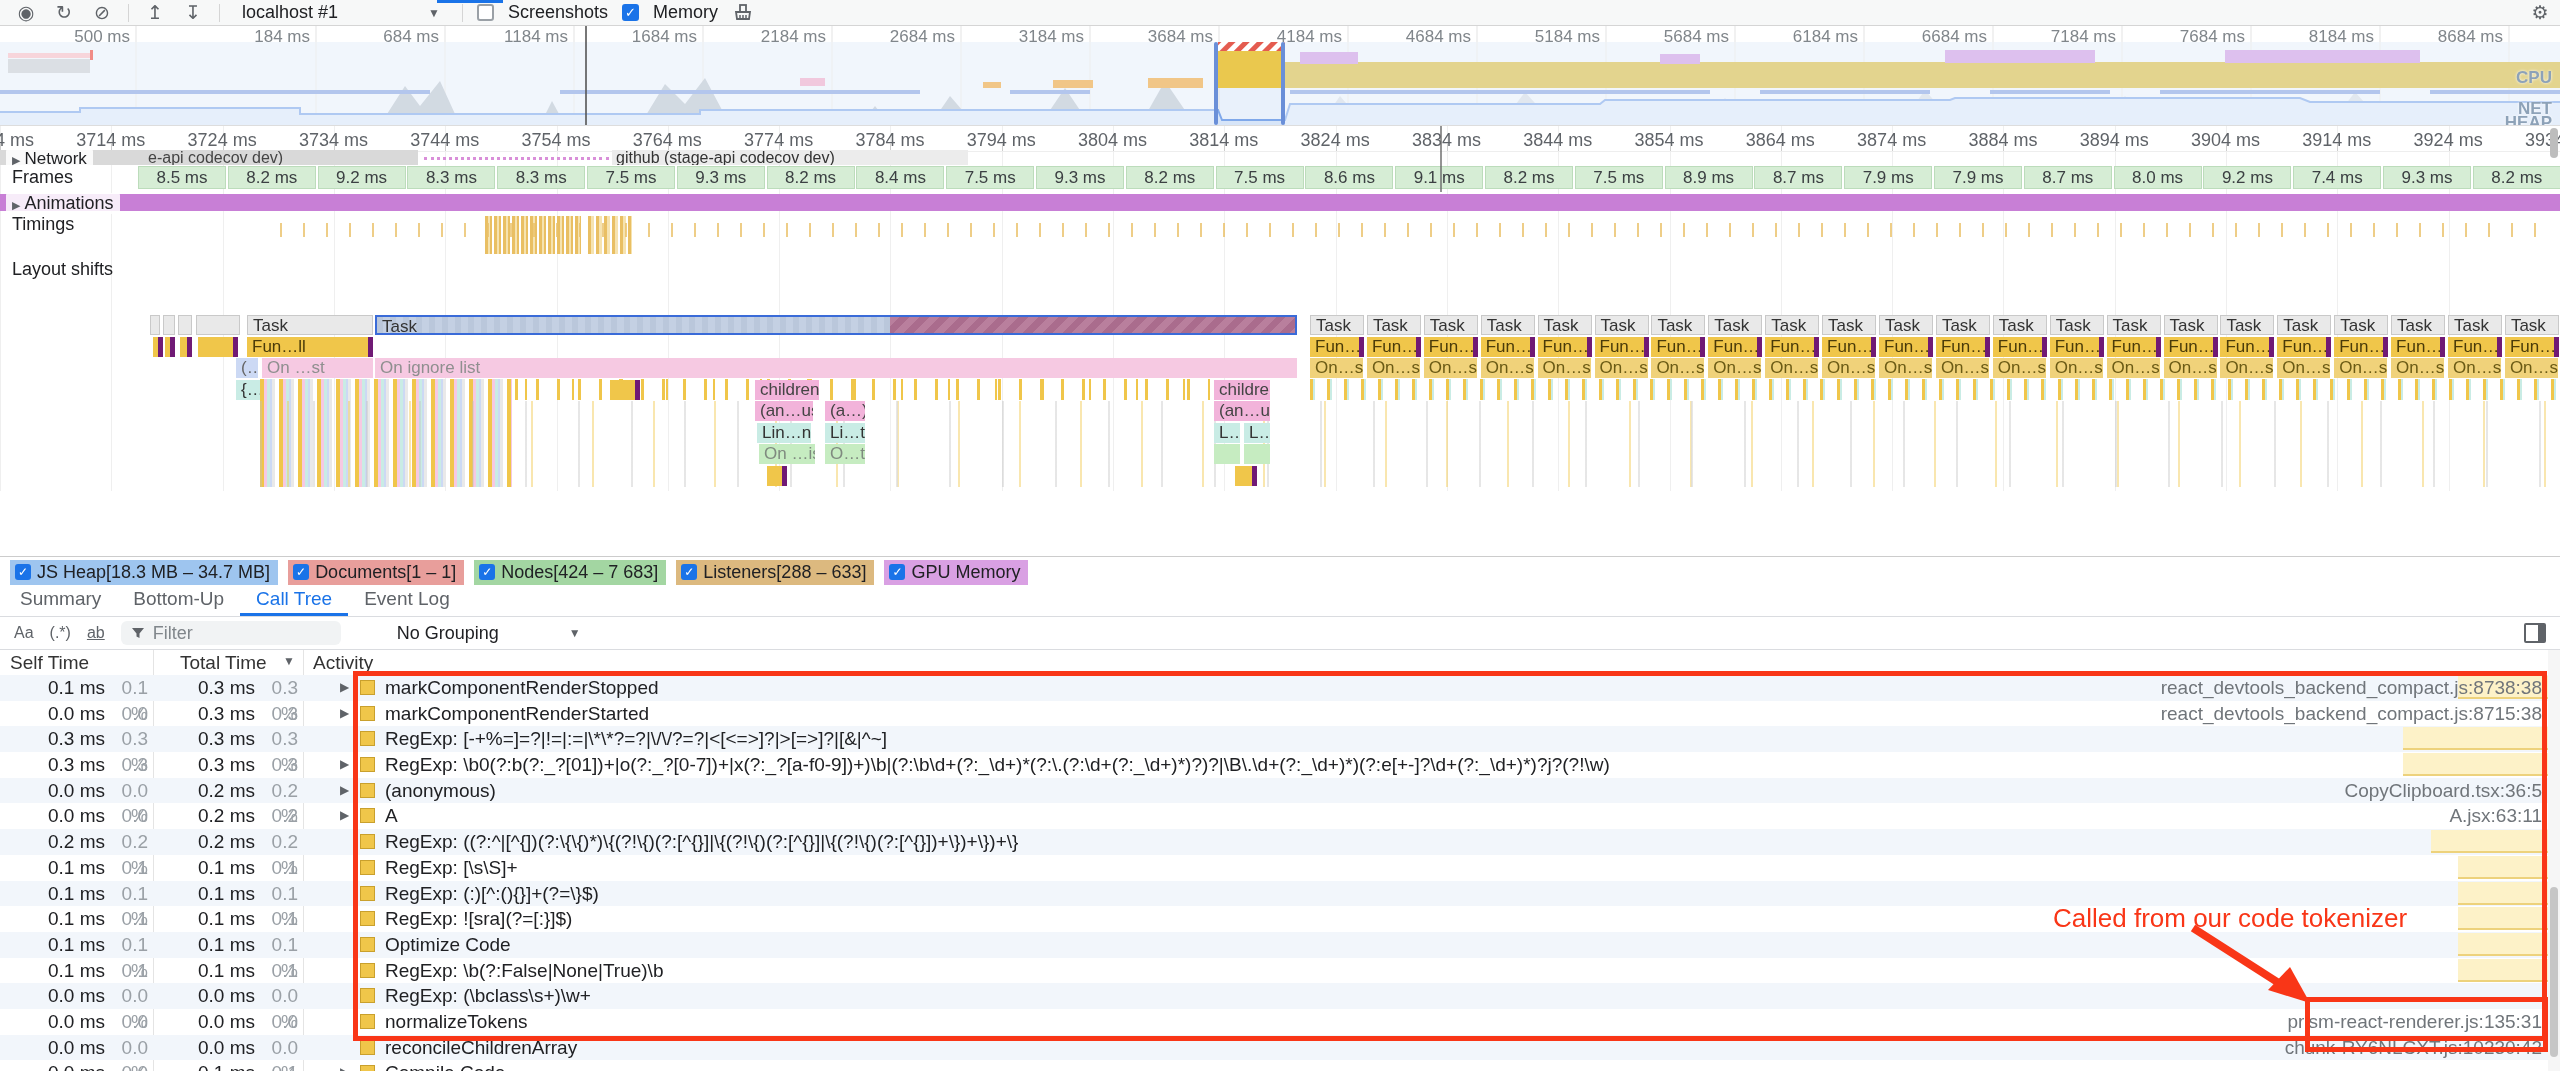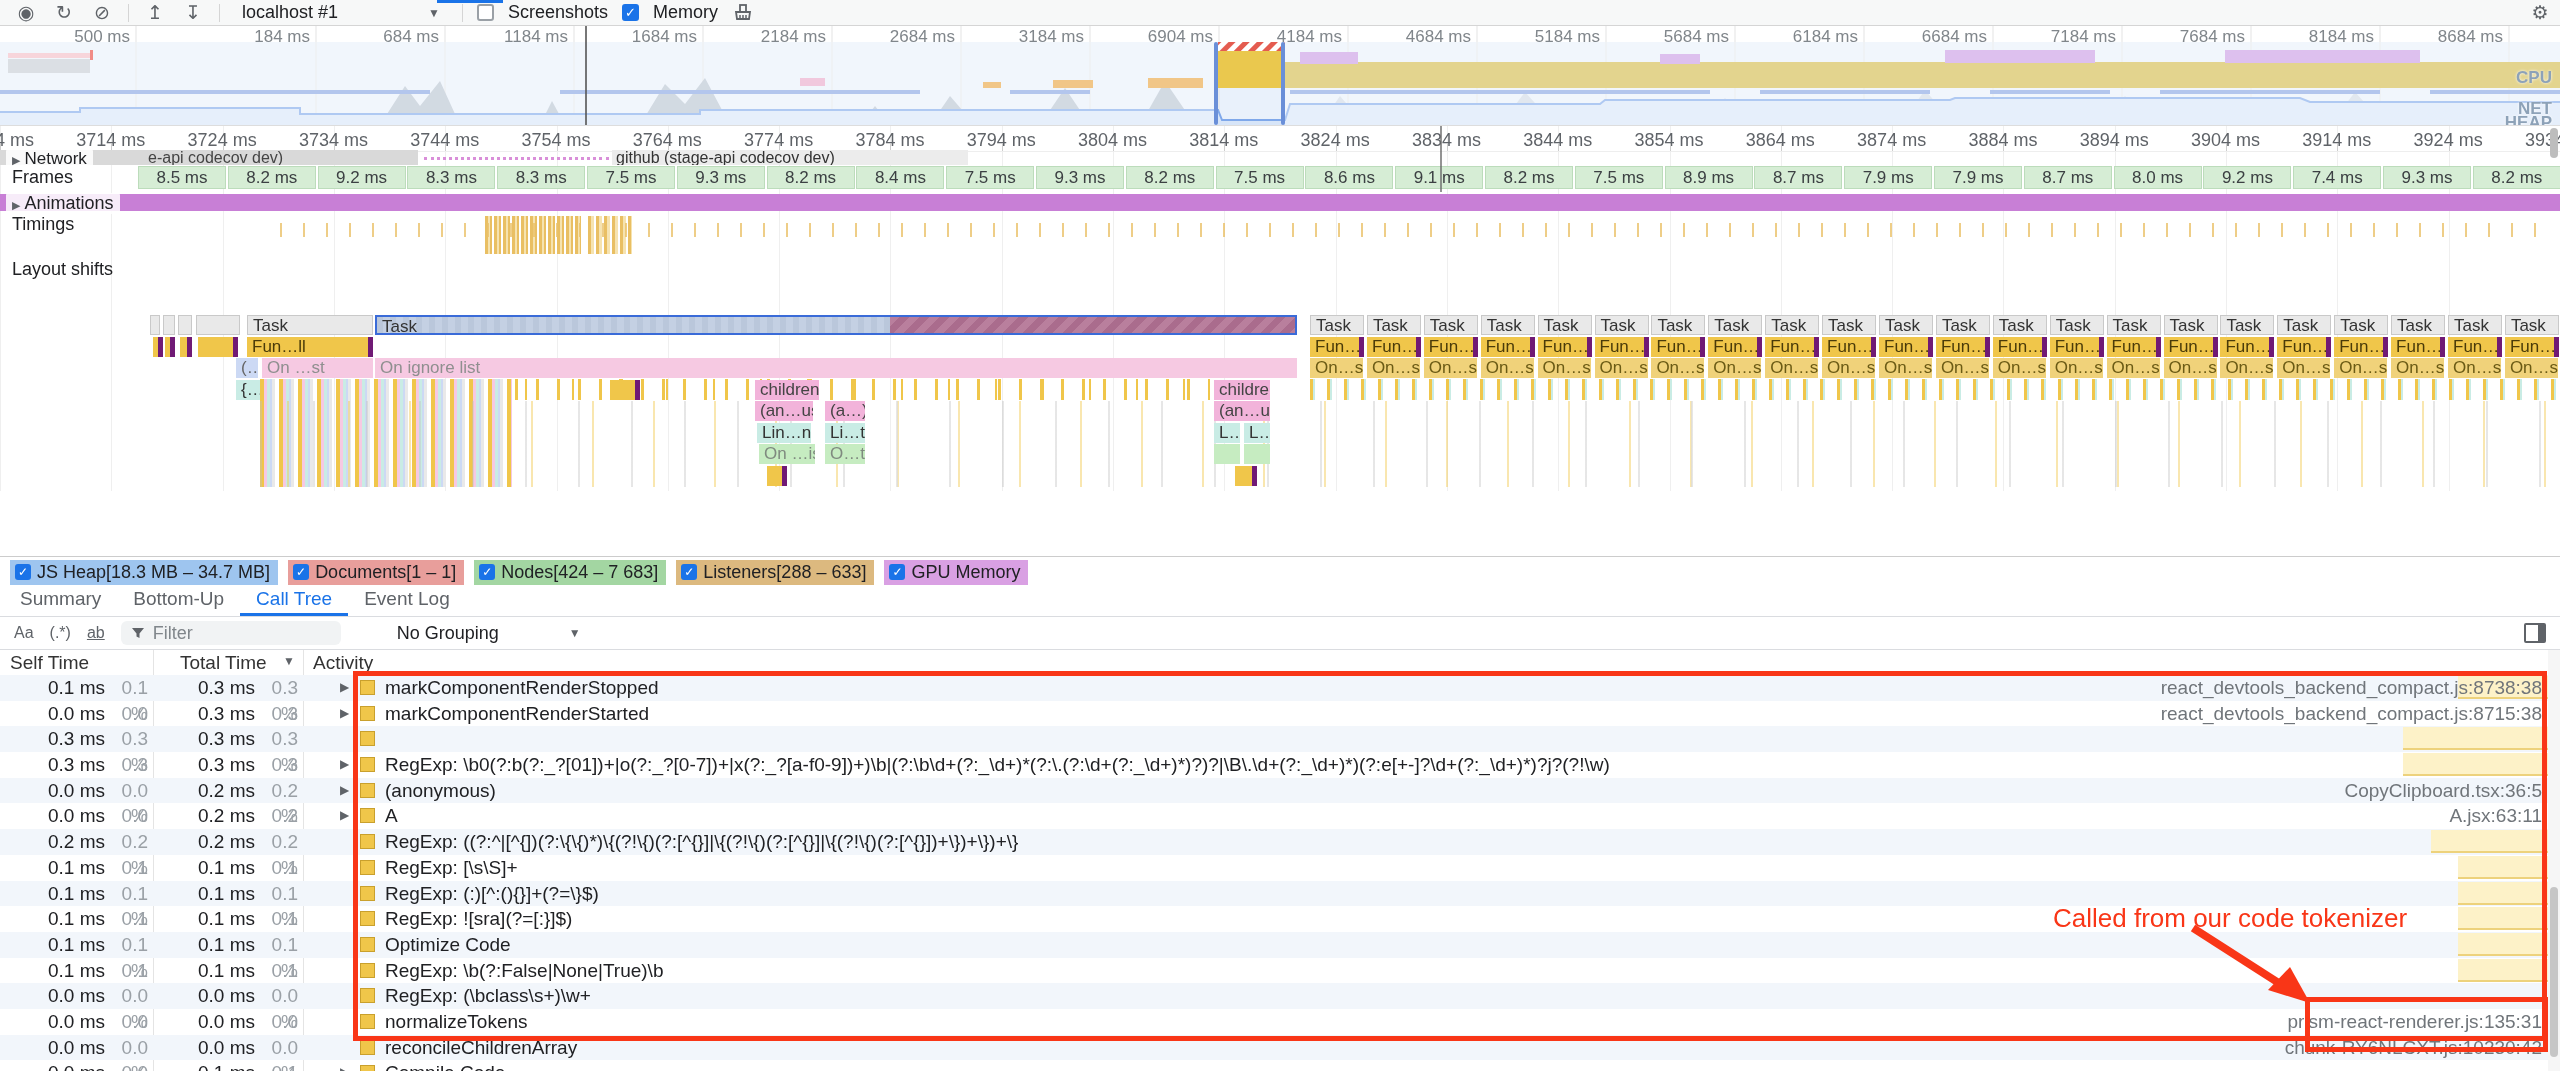--- a/index.html
+++ b/index.html
@@ -191,21 +191,21 @@
     </svg>
     <div id="ovRuler">
         <div class="ov-label" style="left:130px;">500 ms</div>
         <div class="ov-label" style="left:310px;">184 ms</div>
         <div class="ov-label" style="left:439px;">684 ms</div>
         <div class="ov-label" style="left:568px;">1184 ms</div>
         <div class="ov-label" style="left:697px;">1684 ms</div>
         <div class="ov-label" style="left:826px;">2184 ms</div>
         <div class="ov-label" style="left:955px;">2684 ms</div>
         <div class="ov-label" style="left:1084px;">3184 ms</div>
-        <div class="ov-label" style="left:1213px;">6904 ms</div>
+        <div class="ov-label" style="left:1213px;">3684 ms</div>
         <div class="ov-label" style="left:1342px;">4184 ms</div>
         <div class="ov-label" style="left:1471px;">4684 ms</div>
         <div class="ov-label" style="left:1600px;">5184 ms</div>
         <div class="ov-label" style="left:1729px;">5684 ms</div>
         <div class="ov-label" style="left:1858px;">6184 ms</div>
         <div class="ov-label" style="left:1987px;">6684 ms</div>
         <div class="ov-label" style="left:2116px;">7184 ms</div>
         <div class="ov-label" style="left:2245px;">7684 ms</div>
         <div class="ov-label" style="left:2374px;">8184 ms</div>
         <div class="ov-label" style="left:2503px;">8684 ms</div>
@@ -547,20 +547,21 @@
           <div class="actname" style="">markComponentRenderStarted</div>
           <div class="actsrc" style="">react_devtools_backend_compact.js:8715:38</div>
         </div>
         <div class="trow alt" style="">
           <div class="heat" style="width:153.1px;"></div>
           <div class="tv" style="left:0;width:105px;">0.3 ms</div>
           <div class="tp" style="left:108px;width:40px;">0.3 %</div>
           <div class="tv" style="left:155px;width:100px;">0.3 ms</div>
           <div class="tp" style="left:258px;width:40px;">0.3 %</div>
           <div class="acticon" style=""></div>
+          <div class="actname" style="">RegExp: [-+%=]=?|!=|:=|\*\*?=?|\/\/?=?|&lt;[&lt;=&gt;]?|&gt;[=&gt;]?|[&amp;|^~]</div>
         </div>
         <div class="trow" style="">
           <div class="heat" style="width:153.1px;"></div>
           <div class="tv" style="left:0;width:105px;">0.3 ms</div>
           <div class="tp" style="left:108px;width:40px;">0.3 %</div>
           <div class="tv" style="left:155px;width:100px;">0.3 ms</div>
           <div class="tp" style="left:258px;width:40px;">0.3 %</div>
           <div class="exp" style="">▶</div>
           <div class="acticon" style=""></div>
           <div class="actname" style="">RegExp: \b0(?:b(?:_?[01])+|o(?:_?[0-7])+|x(?:_?[a-f0-9])+)\b|(?:\b\d+(?:_\d+)*(?:\.(?:\d+(?:_\d+)*)?)?|\B\.\d+(?:_\d+)*)(?:e[+-]?\d+(?:_\d+)*)?j?(?!\w)</div>

